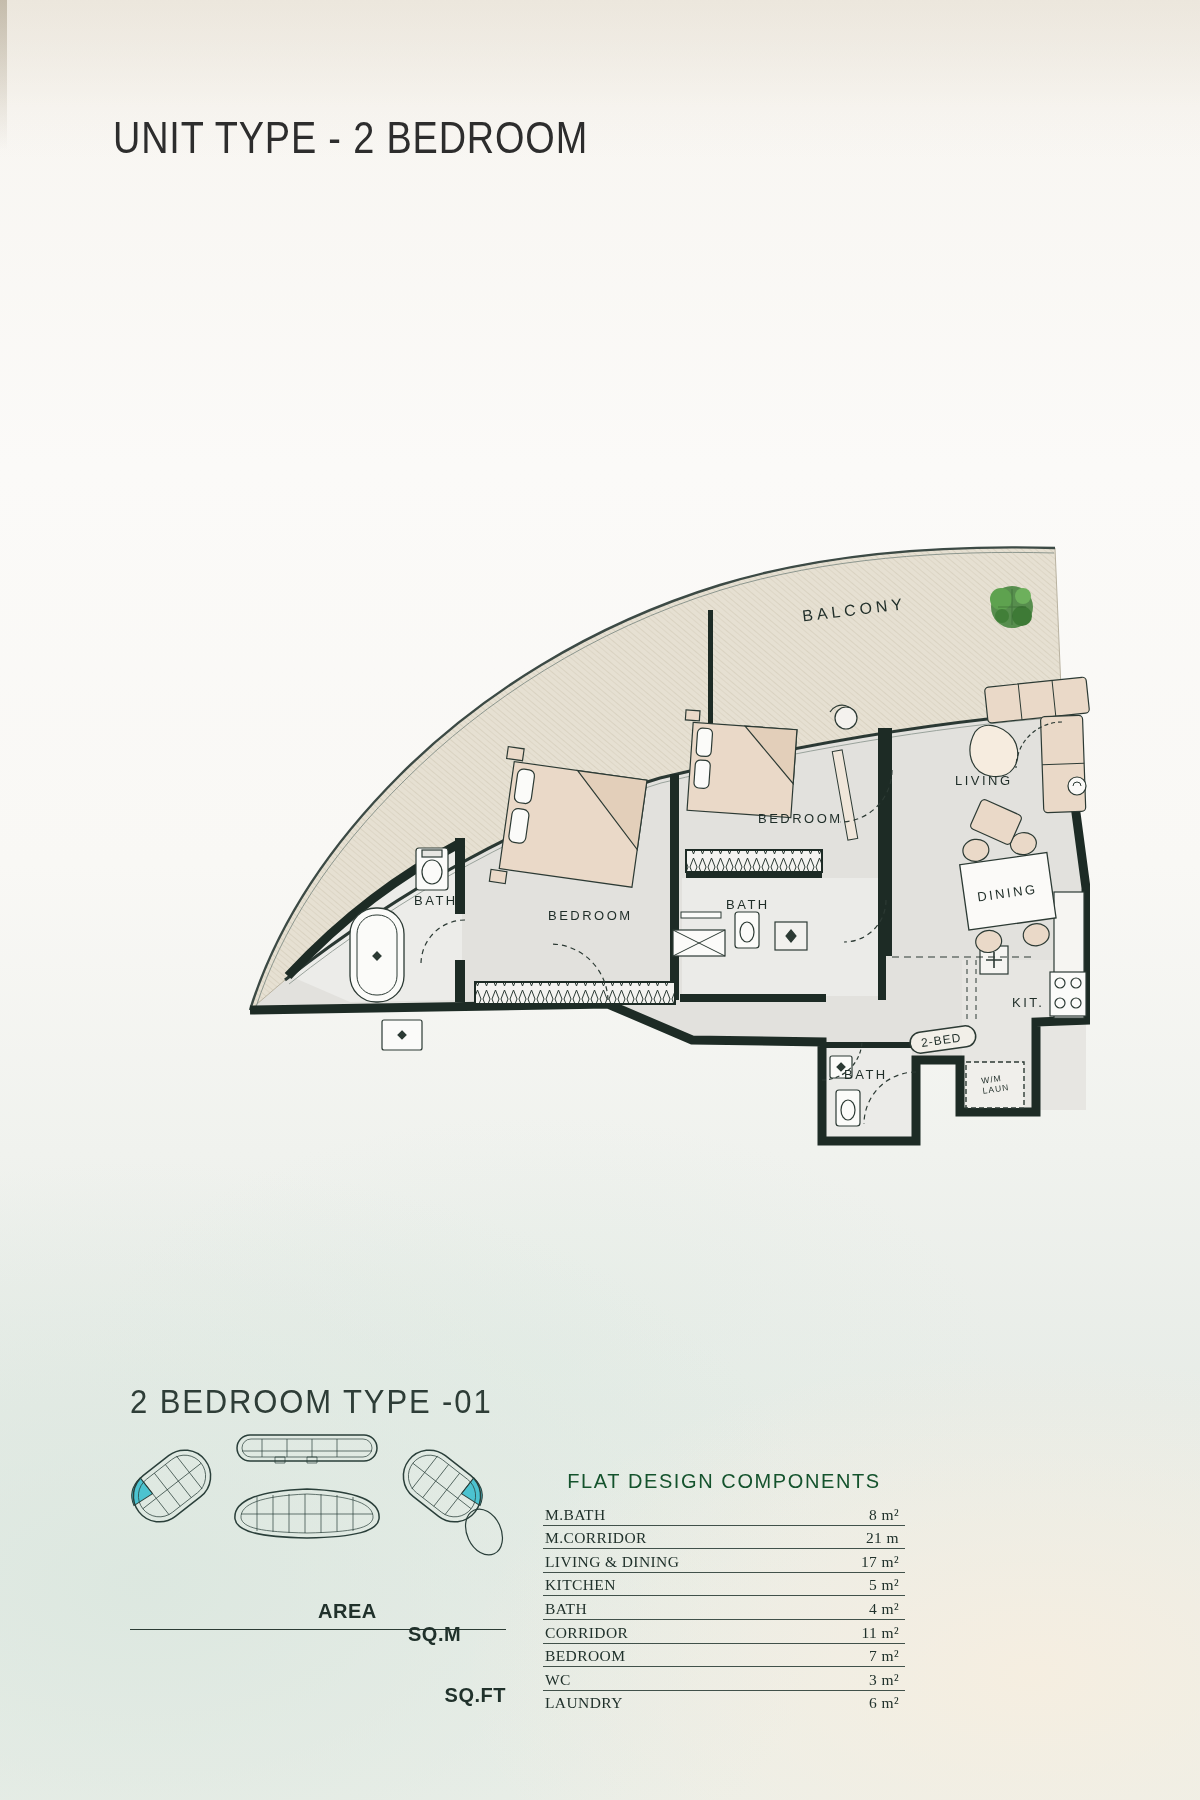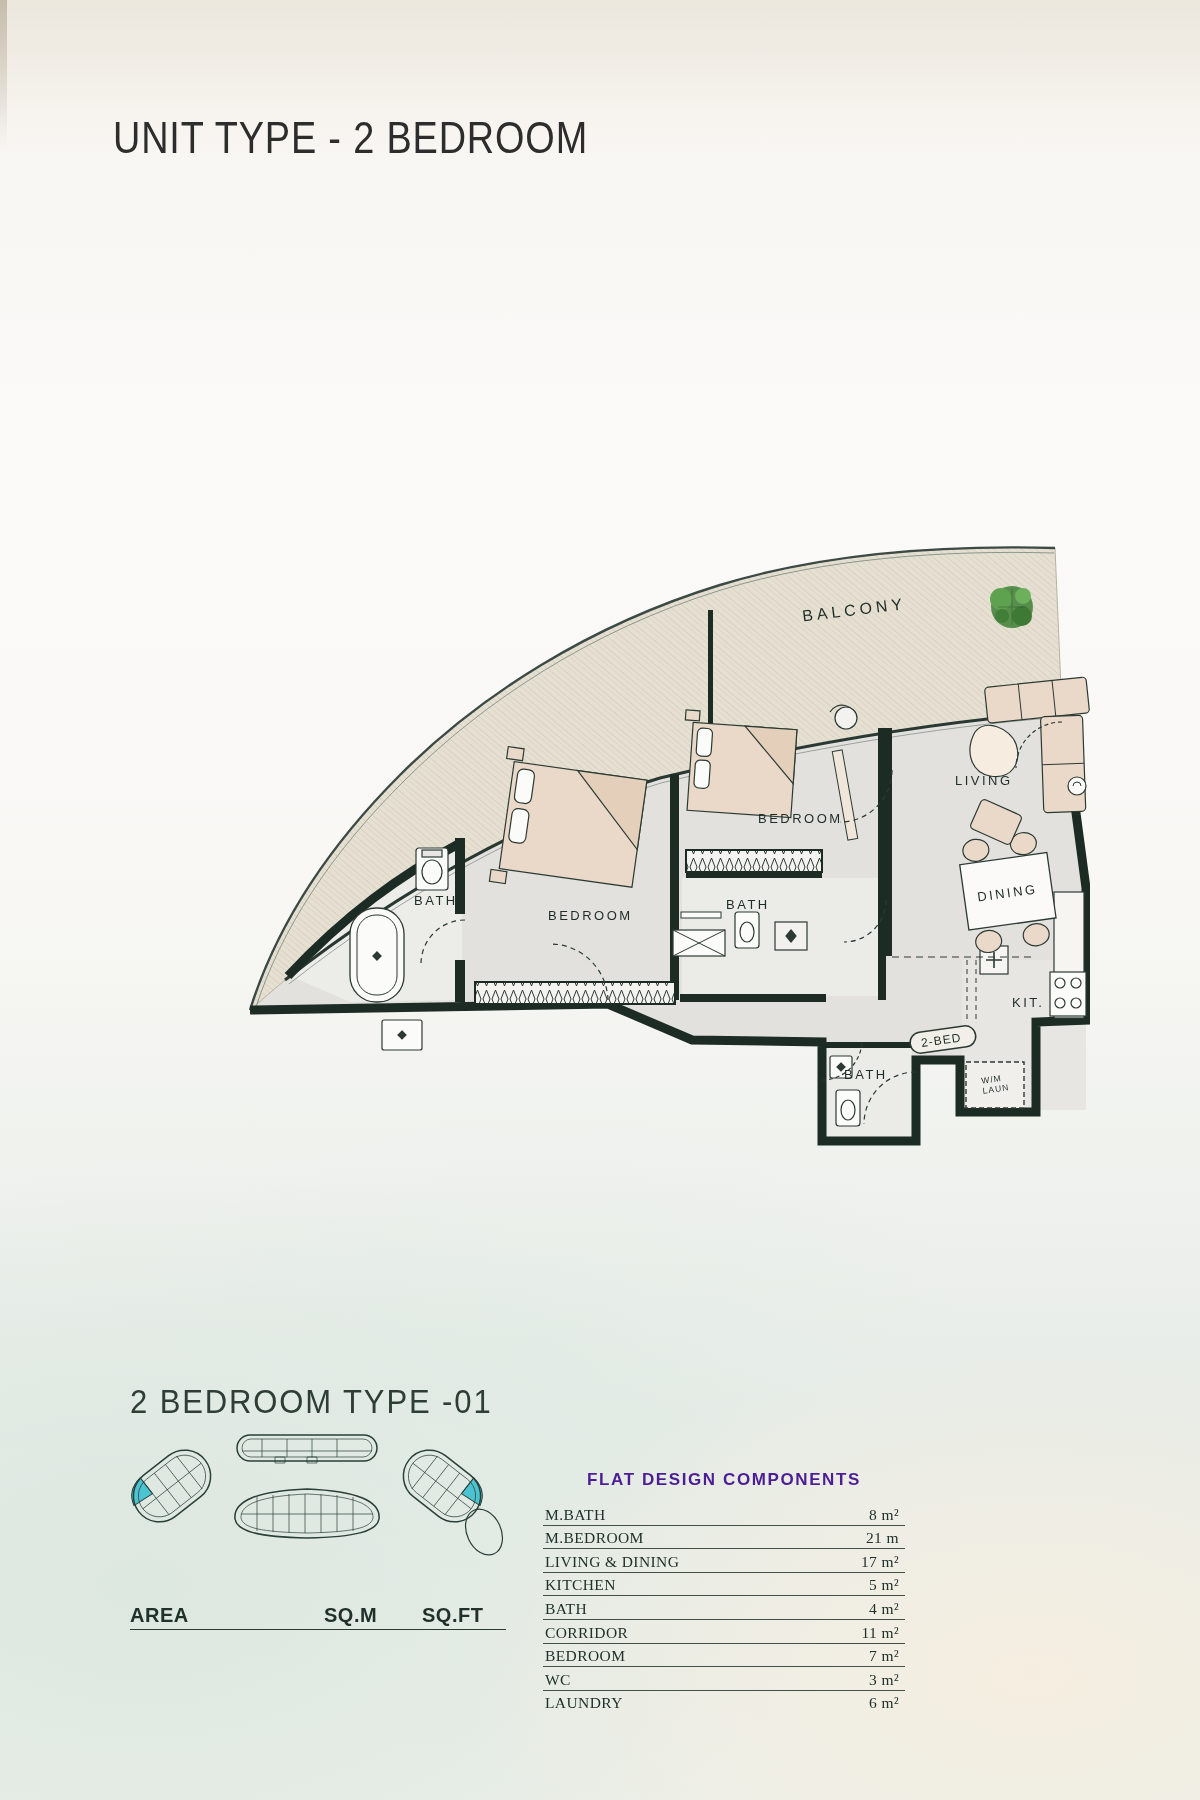--- a/index.html
+++ b/index.html
@@ -24,28 +24,28 @@
     position:absolute;left:130px;top:1356px;font-size:33px;font-weight:400;
     letter-spacing:2px;color:#2e3d37;transform:scaleX(.94);transform-origin:left top;white-space:nowrap;
   }
   .plan-wrap{position:absolute;left:230px;top:460px;width:860px;height:700px;}
   .keyplan-wrap{position:absolute;left:100px;top:1418px;width:410px;height:190px;}
 
   
   .area-table{position:absolute;left:130px;top:1600px;width:376px;font-size:17px;color:#20312b;}
   .area-table .hdr{font-size:20px;font-weight:700;letter-spacing:.5px;}
   .area-row{display:flex;align-items:flex-end;height:24px;border-bottom:1.6px solid #2b3b34;padding-bottom:2px;}
-  .area-row.hdr{height:27px;}
+  .area-row.hdr{height:27px;flex-direction:column;}
   .area-row .c1{width:188px;}
   .area-row .c2{width:98px;margin-left:6px;}
   .area-row .c3{flex:1;margin-top:38px;}
 
   
   .comp-title{position:absolute;left:543px;top:1470px;width:362px;text-align:center;
-    font-size:17px;font-weight:700;letter-spacing:1.6px;color:#4c1d95;white-space:nowrap;}
+    font-size:20px;font-weight:400;letter-spacing:1.6px;color:#14532d;white-space:nowrap;}
   .comp-table{position:absolute;left:543px;top:1502px;width:362px;font-size:15.5px;color:#20312b;}
   .comp-row{display:flex;justify-content:space-between;align-items:flex-end;height:21.6px;
     border-bottom:1px solid #41514a;padding:0 6px 1px 2px;letter-spacing:.4px;font-family:Liberation Serif, serif;}
   .comp-row:last-child{border-bottom:none;}
   svg text{font-family:"Liberation Sans",sans-serif;}
 </style>
 </head>
 <body>
 
 <div class="top-band"></div>
@@ -305,21 +305,21 @@
   </div>
 </div>
 
 <div class="comp-title">FLAT DESIGN COMPONENTS</div>
 <div class="comp-table">
   <div class="comp-row">
     <span>M.BATH</span>
     <span>8 m²</span>
   </div>
   <div class="comp-row">
-    <span>M.BEDROOM</span>
+    <span>M.CORRIDOR</span>
     <span>21 m</span>
   </div>
   <div class="comp-row">
     <span>LIVING &amp; DINING</span>
     <span>17 m²</span>
   </div>
   <div class="comp-row">
     <span>KITCHEN</span>
     <span>5 m²</span>
   </div>

